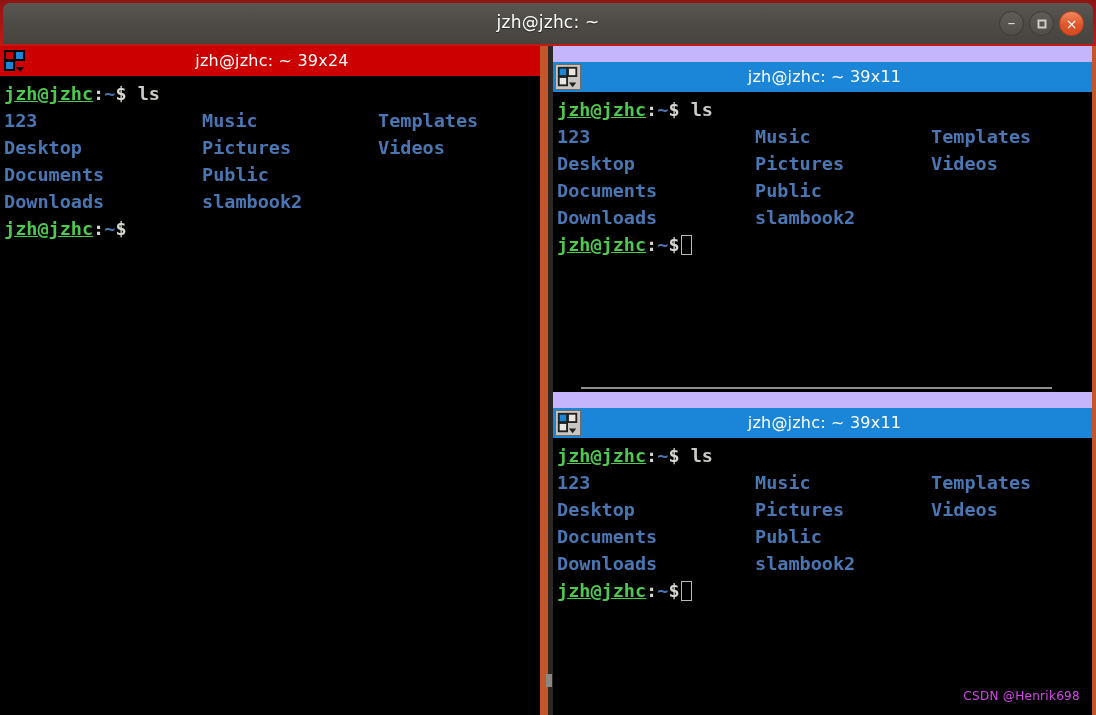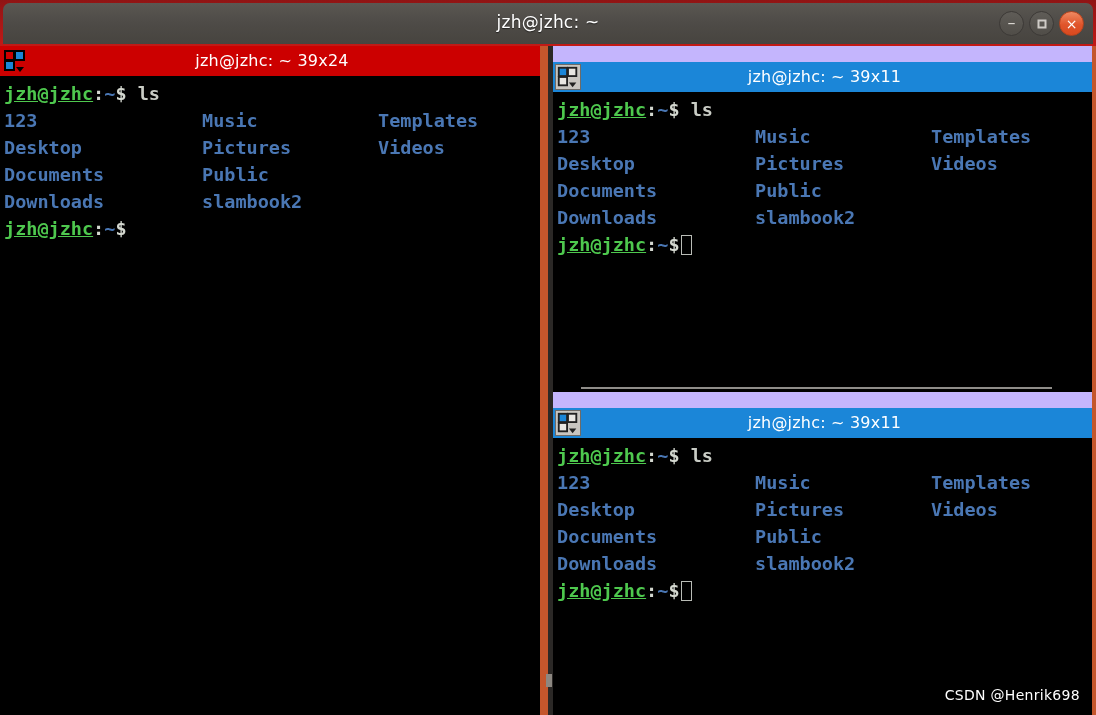--- a/index.html
+++ b/index.html
@@ -236,23 +236,23 @@
     left: 28px; right: 40px;
     top: 3px;
     height: 2px;
     background: #8f8d89;
   }
 
   .watermark {
     position: absolute;
     right: 16px;
     bottom: 12px;
-    color: #ffffff;
+    color: #d946ef;
     font-family: "DejaVu Sans", sans-serif;
-    font-size: 14px;
+    font-size: 12px;
     letter-spacing: 0.3px;
     text-align: right;
   }
 </style>
 </head>
 <body>
 
 <div id="app">
 
   <div class="window-frame">

